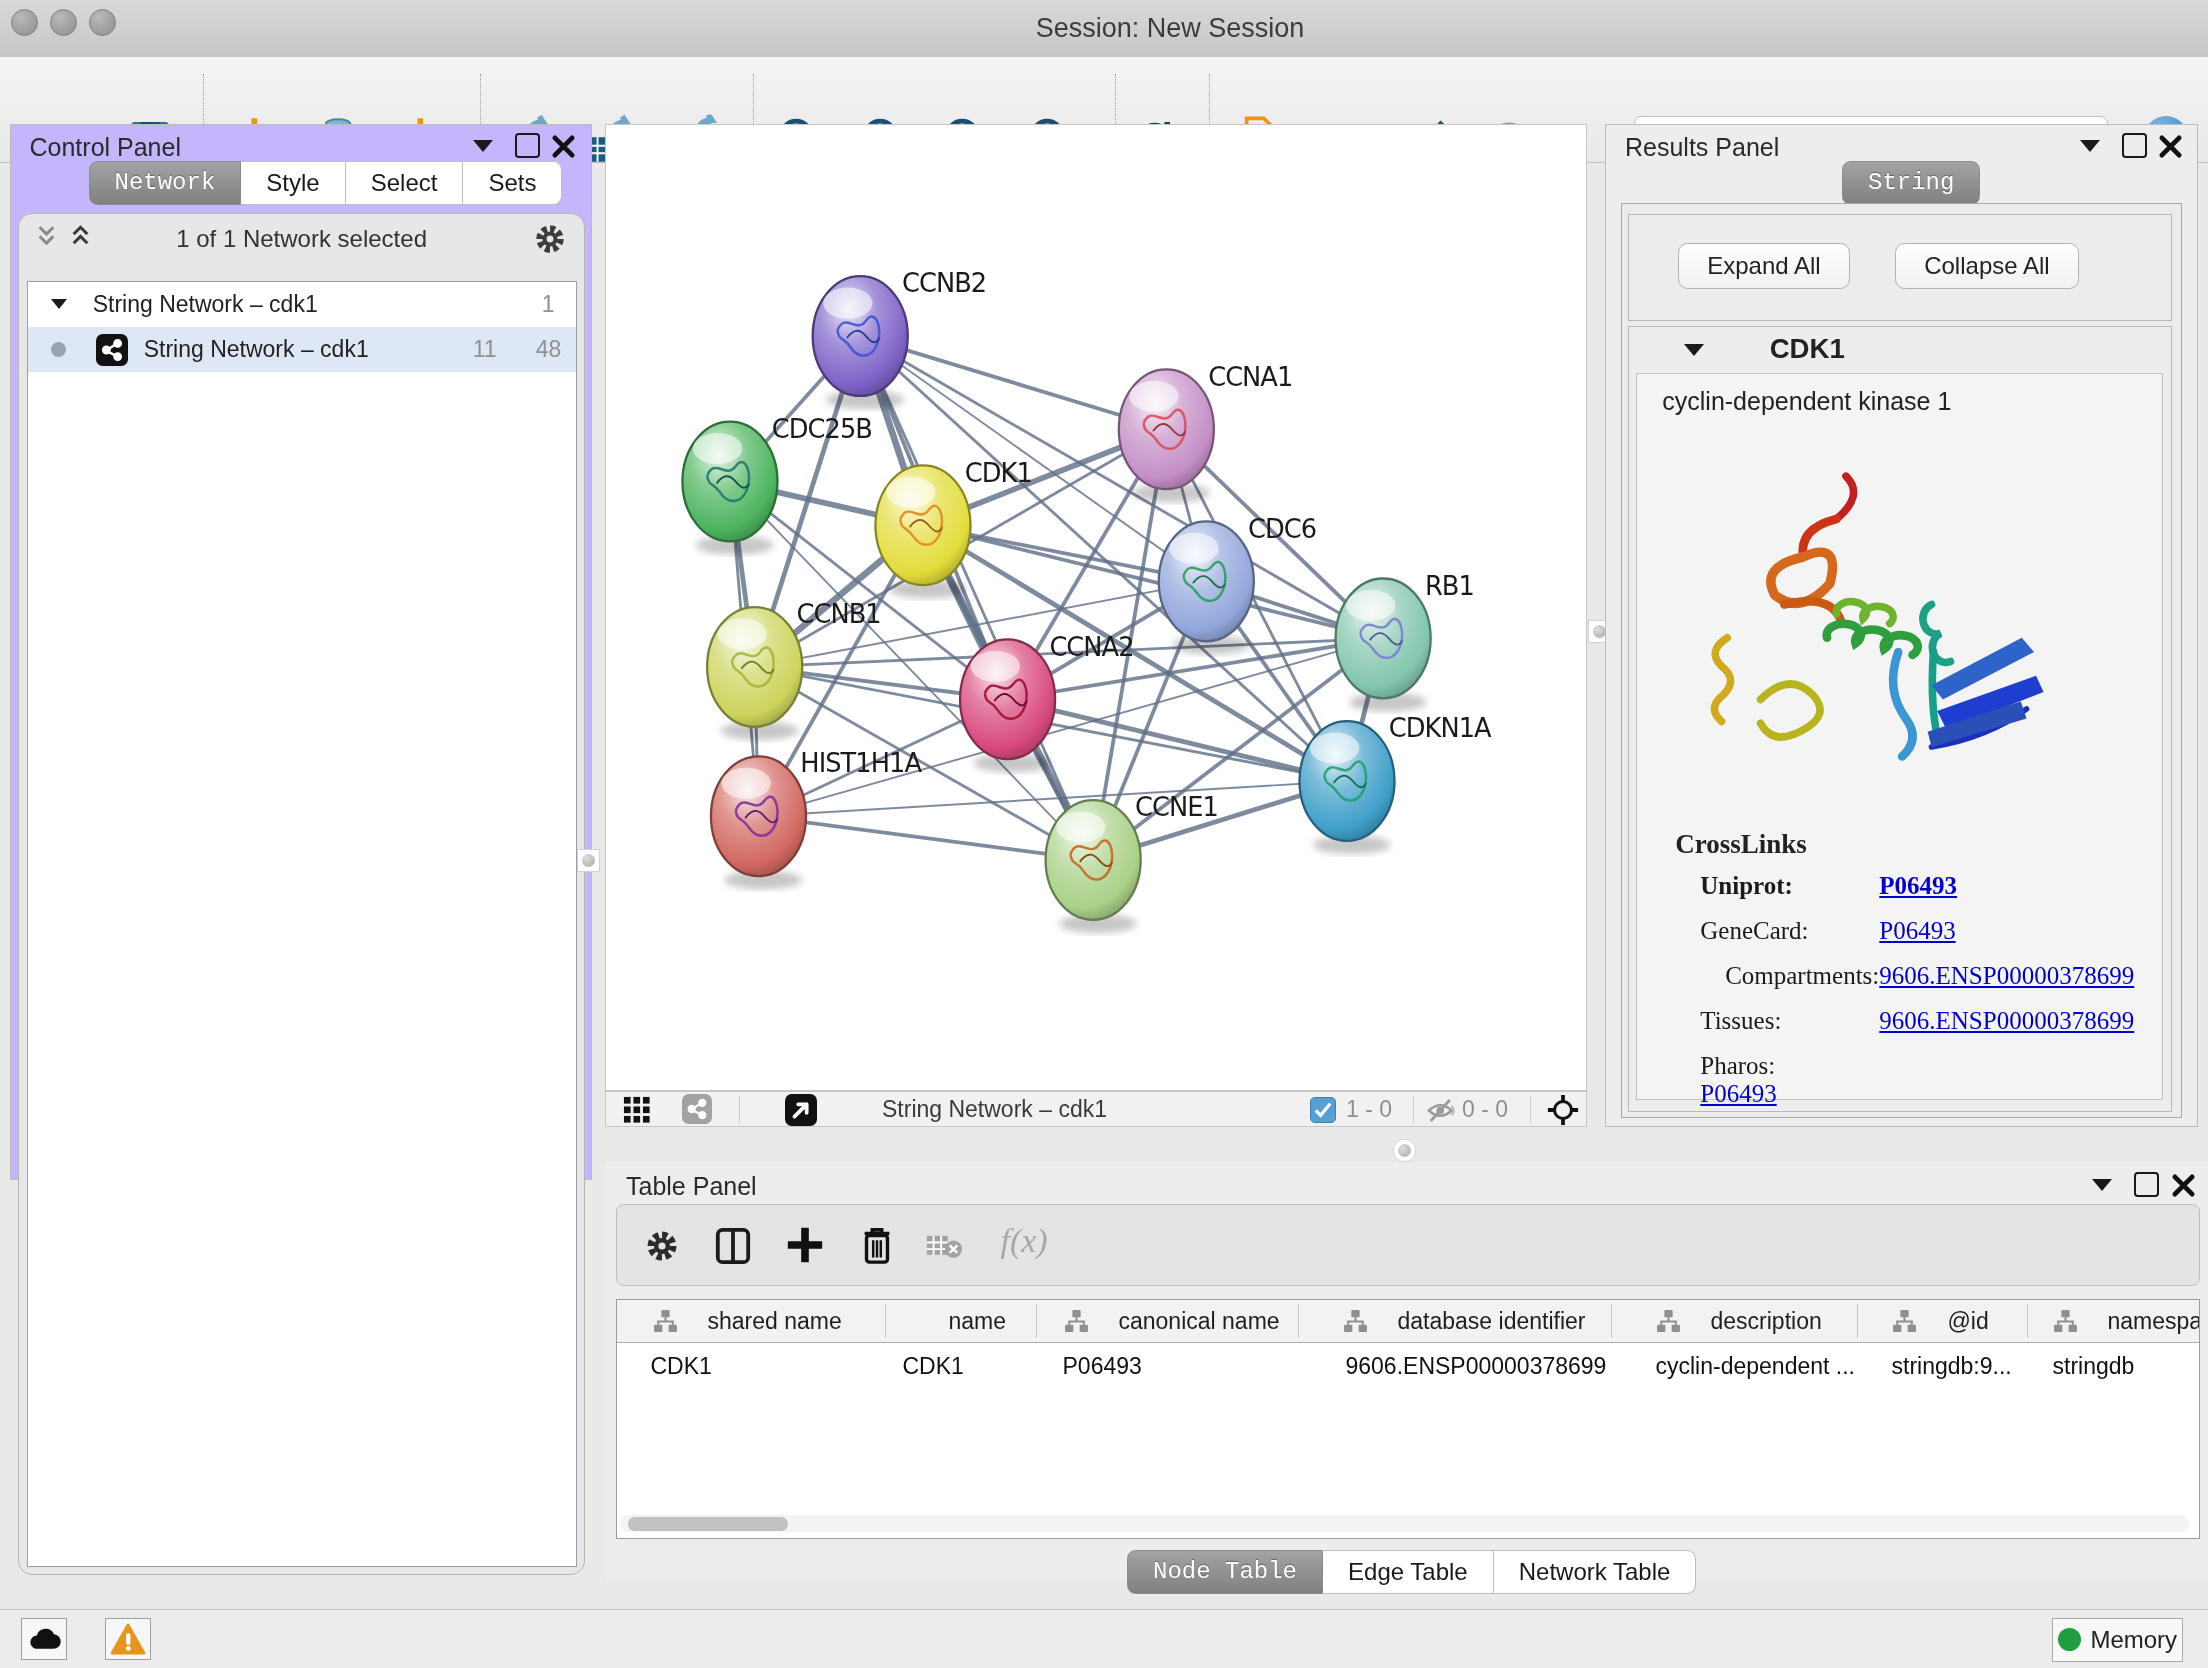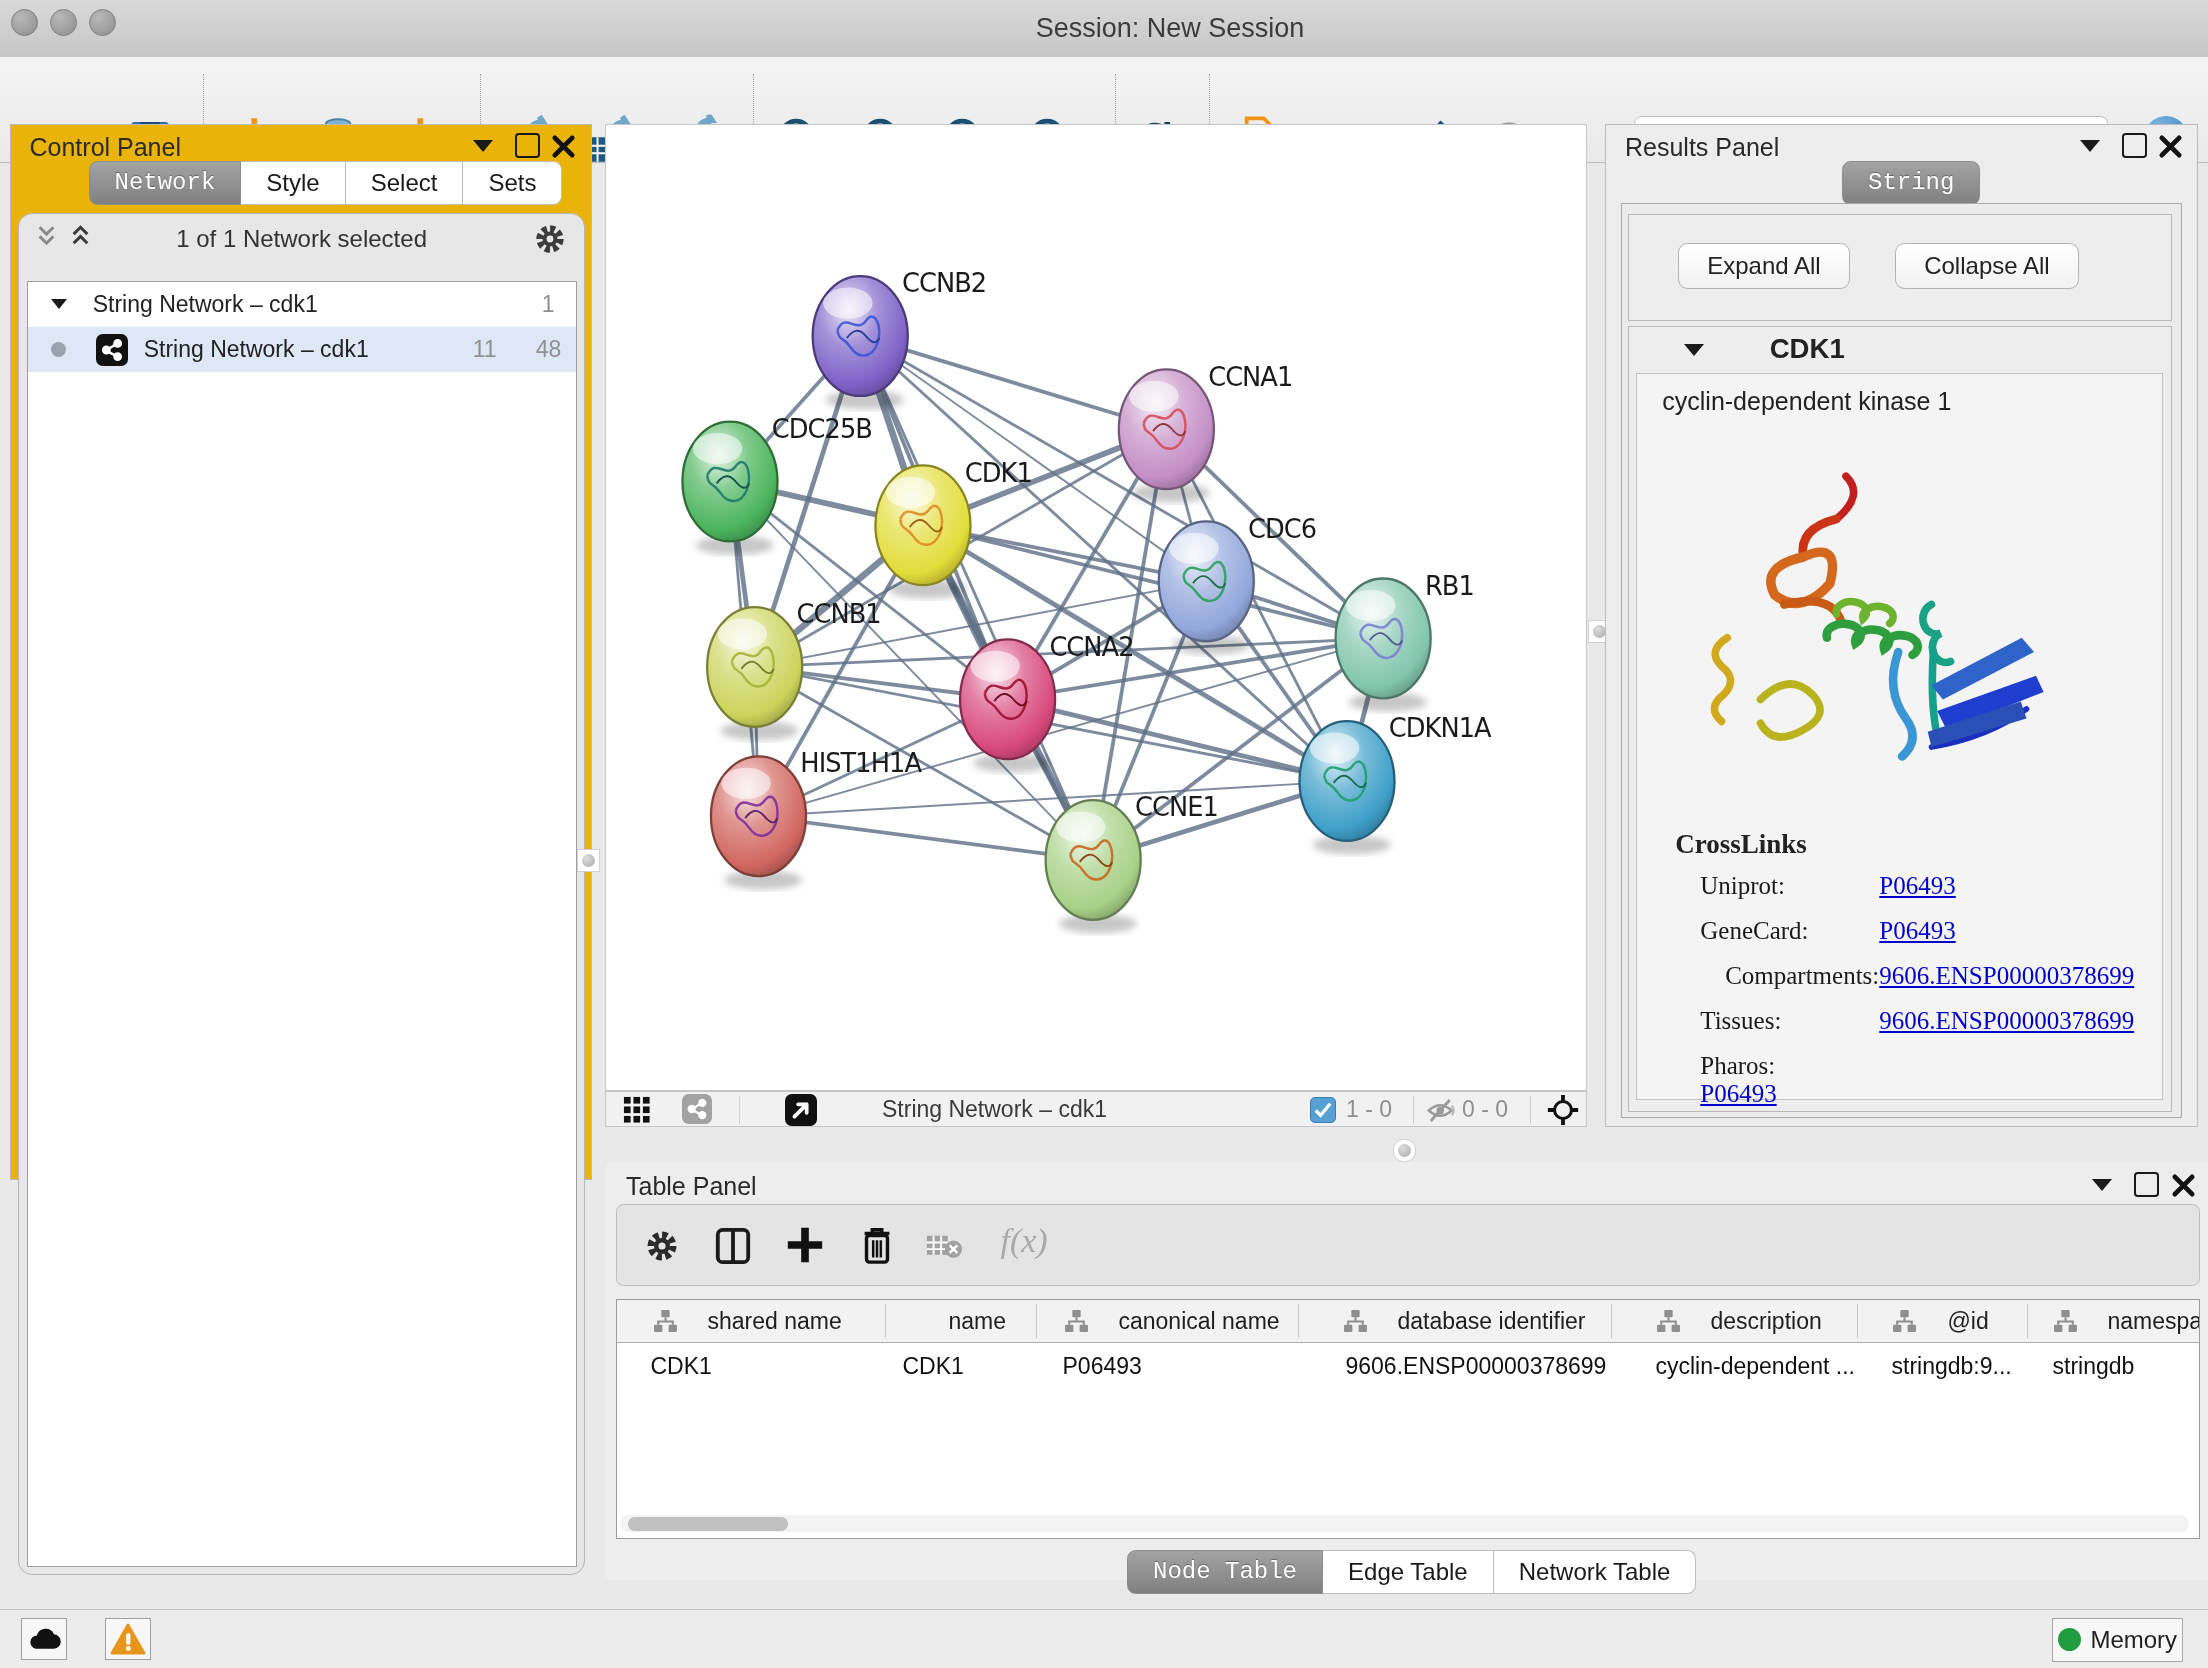--- a/index.html
+++ b/index.html
@@ -27,21 +27,21 @@
   .sq{width:21px;height:21px;border:2.9px solid #1a1a1a;border-radius:3.8px;background:transparent;}
   .tabs{display:flex;}
   .tab{height:42px;line-height:42px;padding:0 25px;background:#fff;border:1px solid #bdbdbd;border-left:none;
        font-size:24px;color:#1a1a1a;text-align:center;}
   .tab:first-child{border-left:1px solid #bdbdbd;border-radius:8.6px 0 0 8.6px;}
   .tab:last-child{border-radius:0 8.6px 8.6px 0;}
   .tab.active{background:linear-gradient(#a3a3a3,#808080);color:#fff;border-color:#8c8c8c;
               text-shadow:0 -1px 1px rgba(0,0,0,.35);font-family:Liberation Mono, monospace;}
   .tab.single{border-radius:8.6px;border-left:1px solid #8c8c8c;}
   
-  .cpanel{left:9.5px;top:124px;width:582px;height:1056px;background:#eab308;border:1px solid #bbb;box-sizing:border-box;}
+  .cpanel{left:9.5px;top:124px;width:582px;height:1056px;background:#c4b5fd;border:1px solid #bbb;box-sizing:border-box;}
   .cbox{left:7.6px;top:88px;width:567px;height:1362px;background:#e7e7e7;border:1px solid #b5b5b5;border-radius:14px;box-sizing:border-box;}
   .netlist{left:7.6px;top:67px;width:550px;height:1286px;background:#fff;border:1px solid #9aa0a6;box-sizing:border-box;}
   .trow{position:relative;height:45px;font-size:23px;line-height:45px;}
   .trow .cnt{position:absolute;color:#909090;}
   .sharebadge{width:32px;height:32px;border-radius:6.7px;background:#111;display:inline-block;}
   
   .netcanvas{left:605px;top:124px;width:982px;height:967px;background:#fff;border:1px solid #c6c6c6;box-sizing:border-box;}
   .netfooter{left:605px;top:1091px;width:982px;height:36px;background:#f1f1f1;border:1px solid #c6c6c6;box-sizing:border-box;}
   .nfsep{top:3.8px;width:0;height:28.5px;border-left:1px solid #cfcfcf;}
   .nftext{font-size:23px;color:#3a3a3a;top:3.8px;}
@@ -585,21 +585,21 @@
               <path d="M215 200 q-14 40 8 70 q16 22 -4 40" stroke="#3a97d3" stroke-width="9"></path>
               <path d="M252 200 q-4 60 6 96" stroke="#16a08c" stroke-width="8"></path>
               <path d="M250 300 q60 -10 100 -40" stroke="#1b2fbf" stroke-width="6"></path>
             </g>
             <path d="M250 235 L345 185 L358 200 L262 250 Z" fill="#2e63c9"></path>
             <path d="M256 262 L360 225 L368 242 L266 282 Z" fill="#1f3ed0"></path>
             <path d="M246 284 L344 252 L350 270 L250 300 Z" fill="#2a50b8"></path>
           </svg>
           <div class="abs serif" style="left:38px;top:455px;font-size:27px;font-weight:bold">CrossLinks</div>
           <div id="crosslinks" class="abs" style="left:63px;top:498px;width:447px">
-              <div style="display: flex; margin-bottom: 17px;">
+              <div style="display: flex; margin-bottom: 17px; font-weight: bold;">
                 <span class="serif xl-label" style="width: 179px;">Uniprot:</span>
                 <a class="serif xl-link" href="#">P06493</a>
               </div>
               <div style="display: flex; margin-bottom: 17px;">
                 <span class="serif xl-label" style="width: 179px;">GeneCard:</span>
                 <a class="serif xl-link" href="#">P06493</a>
               </div>
               <div style="display: flex; margin-bottom: 17px;">
                 <span class="serif xl-label" style="width: 179px; text-align: right;">Compartments:</span>
                 <a class="serif xl-link" href="#">9606.ENSP00000378699</a>

